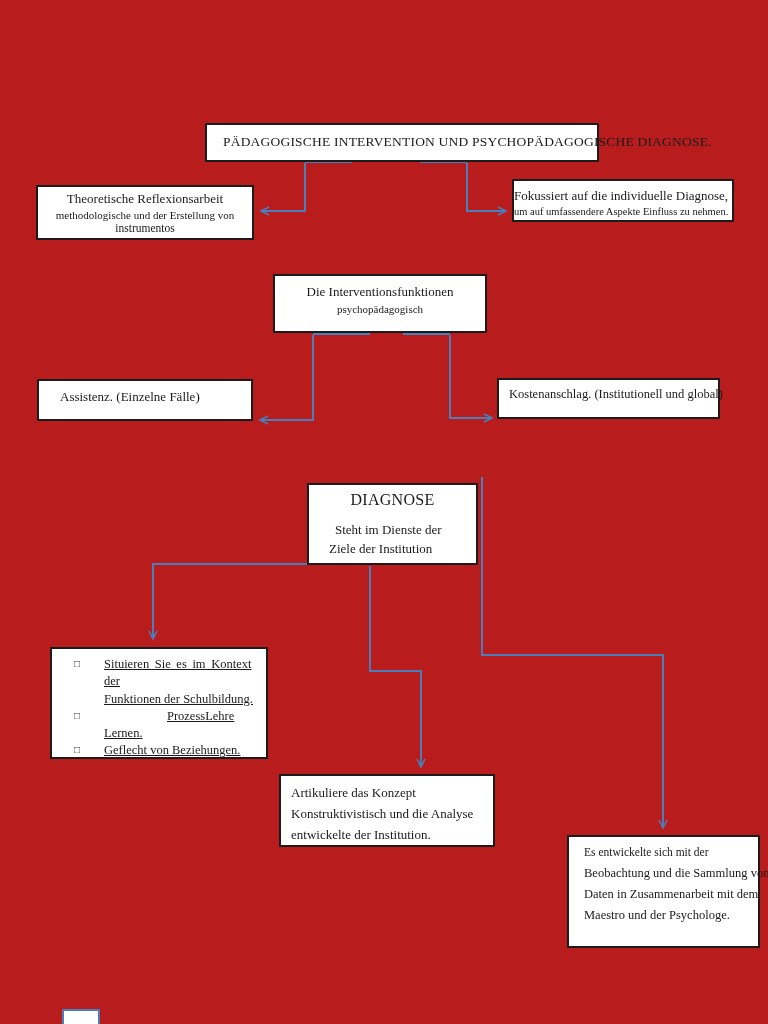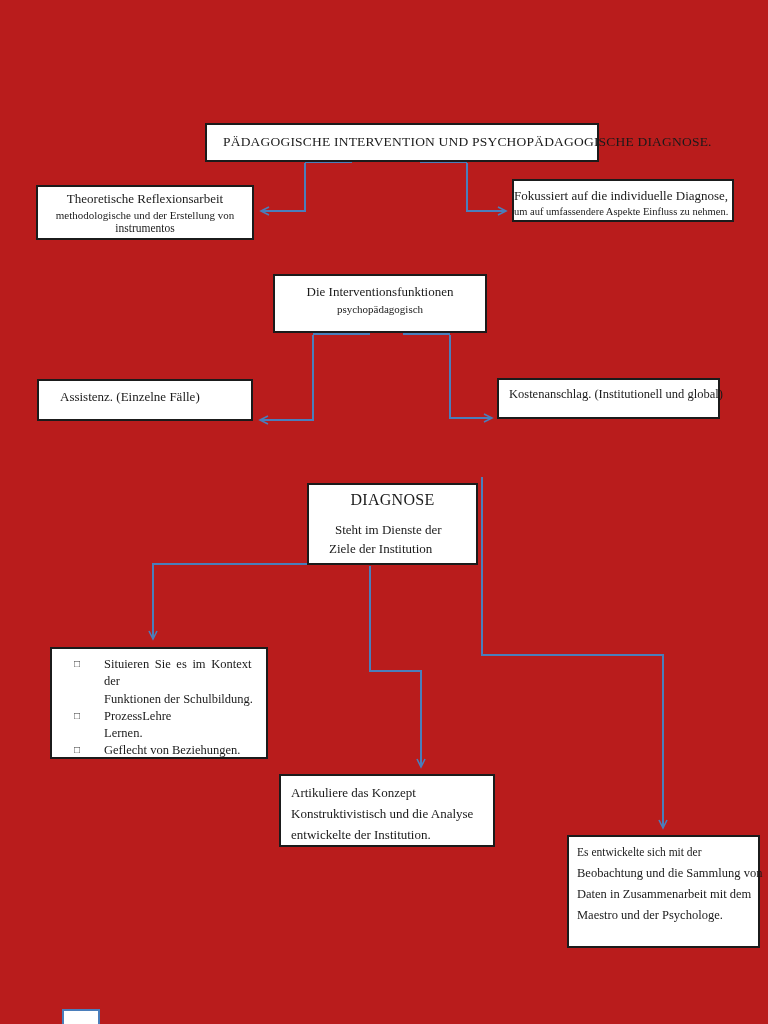--- a/index.html
+++ b/index.html
@@ -55,30 +55,30 @@
   .dia-box{left:307px;top:483px;width:171px;height:82px;}
   .dia-title{font-size:16px;text-align:center;margin-top:6px;letter-spacing:.3px;}
   .dia-l1{font-size:13px;margin:13px 0 0 26px;}
   .dia-l2{font-size:13px;margin:3px 0 0 20px;}
 
   
   .list-box{left:50px;top:647px;width:218px;height:112px;}
   .list-inner{margin:7px 6px 0 22px;font-size:12.5px;line-height:1.38;}
   .li{display:flex;}
   .li .glyph{width:30px;flex:0 0 30px;font-size:10px;padding-top:1px;color:#333;}
-  .li .body{flex:1;}
+  .li .body{flex:1;text-decoration:underline;}
   .just1{word-spacing:2.5px;}
-  .spread{display:flex;justify-content:flex-start;width:72%;}
+  .spread{display:flex;justify-content:flex-end;width:72%;margin-left:18px;}
 
   
   .art-box{left:279px;top:774px;width:216px;height:73px;}
   .art-inner{margin:6px 0 4px 10px;font-size:13px;line-height:1.63;}
 
   
-  .ent-box{left:567px;top:835px;width:193px;height:113px;}
+  .ent-box{left:567px;top:835px;width:193px;height:113px;padding-left:7px;}
   .ent-inner{margin:6px 0 0 8px;line-height:1.7;font-size:12.5px;}
   .ent-l1{font-size:11.5px;}
   .ent-inner div{white-space:nowrap;}
 
   
   .cut-box{
     position:absolute;left:62px;top:1009px;width:38px;height:22px;
     border:2px solid #4a7ebb;background:#fff;box-sizing:border-box;z-index:2;
   }
 </style>

